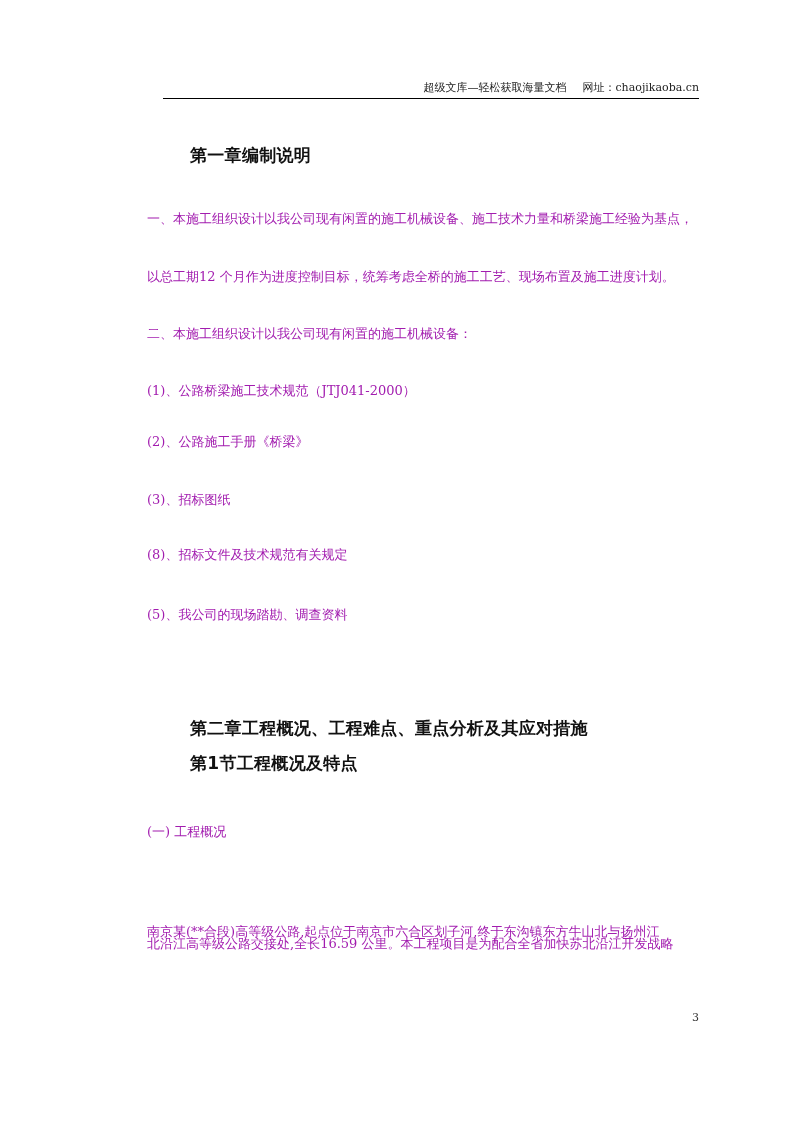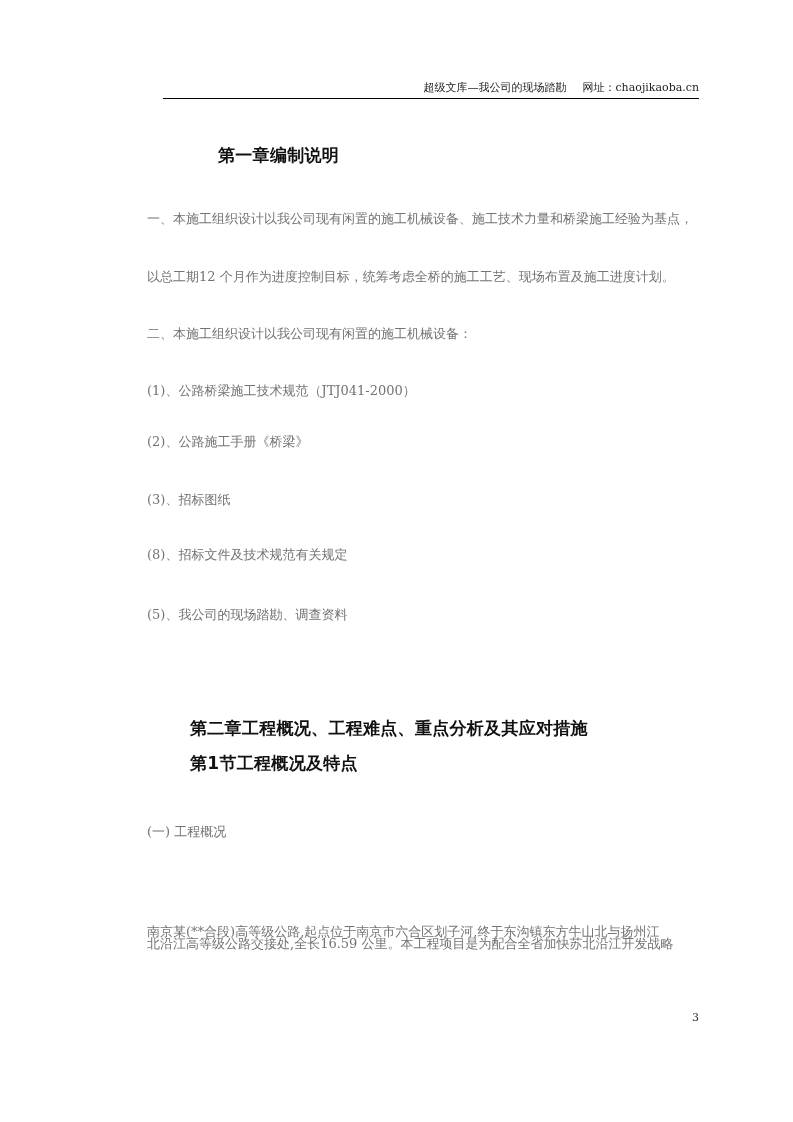--- a/index.html
+++ b/index.html
@@ -43,40 +43,40 @@
       font-size: 17px;
       color: #111111;
       white-space: nowrap;
       letter-spacing: 0.3px;
     }
     .body-line {
       position: absolute;
       left: 147px;
       font-size: 13px;
       white-space: nowrap;
-      color: #737373;
+      color: #a21caf;
     }
     .page-number {
       position: absolute;
       left: 692px;
       top: 1011px;
       font-size: 11px;
       color: #333333;
     }
   </style>
 </head>
 <body>
 
 <div class="page-header">
   <div class="page-header-text">
-    <span>超级文库—我公司的现场踏勘</span><span class="gap"></span><span>网址：chaojikaoba.cn</span>
+    <span>超级文库—轻松获取海量文档</span><span class="gap"></span><span>网址：chaojikaoba.cn</span>
   </div>
 </div>
 
-<div class="chapter-title" style="top:144px;margin-left:28px;">第一章编制说明</div>
+<div class="chapter-title" style="top:144px;">第一章编制说明</div>
 
 <div class="body-line" style="top:210px;">一、本施工组织设计以我公司现有闲置的施工机械设备、施工技术力量和桥梁施工经验为基点，</div>
 <div class="body-line" style="top:268px;">以总工期12 个月作为进度控制目标，统筹考虑全桥的施工工艺、现场布置及施工进度计划。</div>
 <div class="body-line" style="top:325px;">二、本施工组织设计以我公司现有闲置的施工机械设备：</div>
 
 <div class="body-line" style="top:382px;">(1)、公路桥梁施工技术规范（JTJ041-2000）</div>
 <div class="body-line" style="top:433px;">(2)、公路施工手册《桥梁》</div>
 <div class="body-line" style="top:491px;">(3)、招标图纸</div>
 <div class="body-line" style="top:546px;">(8)、招标文件及技术规范有关规定</div>
 <div class="body-line" style="top:606px;">(5)、我公司的现场踏勘、调查资料</div>

